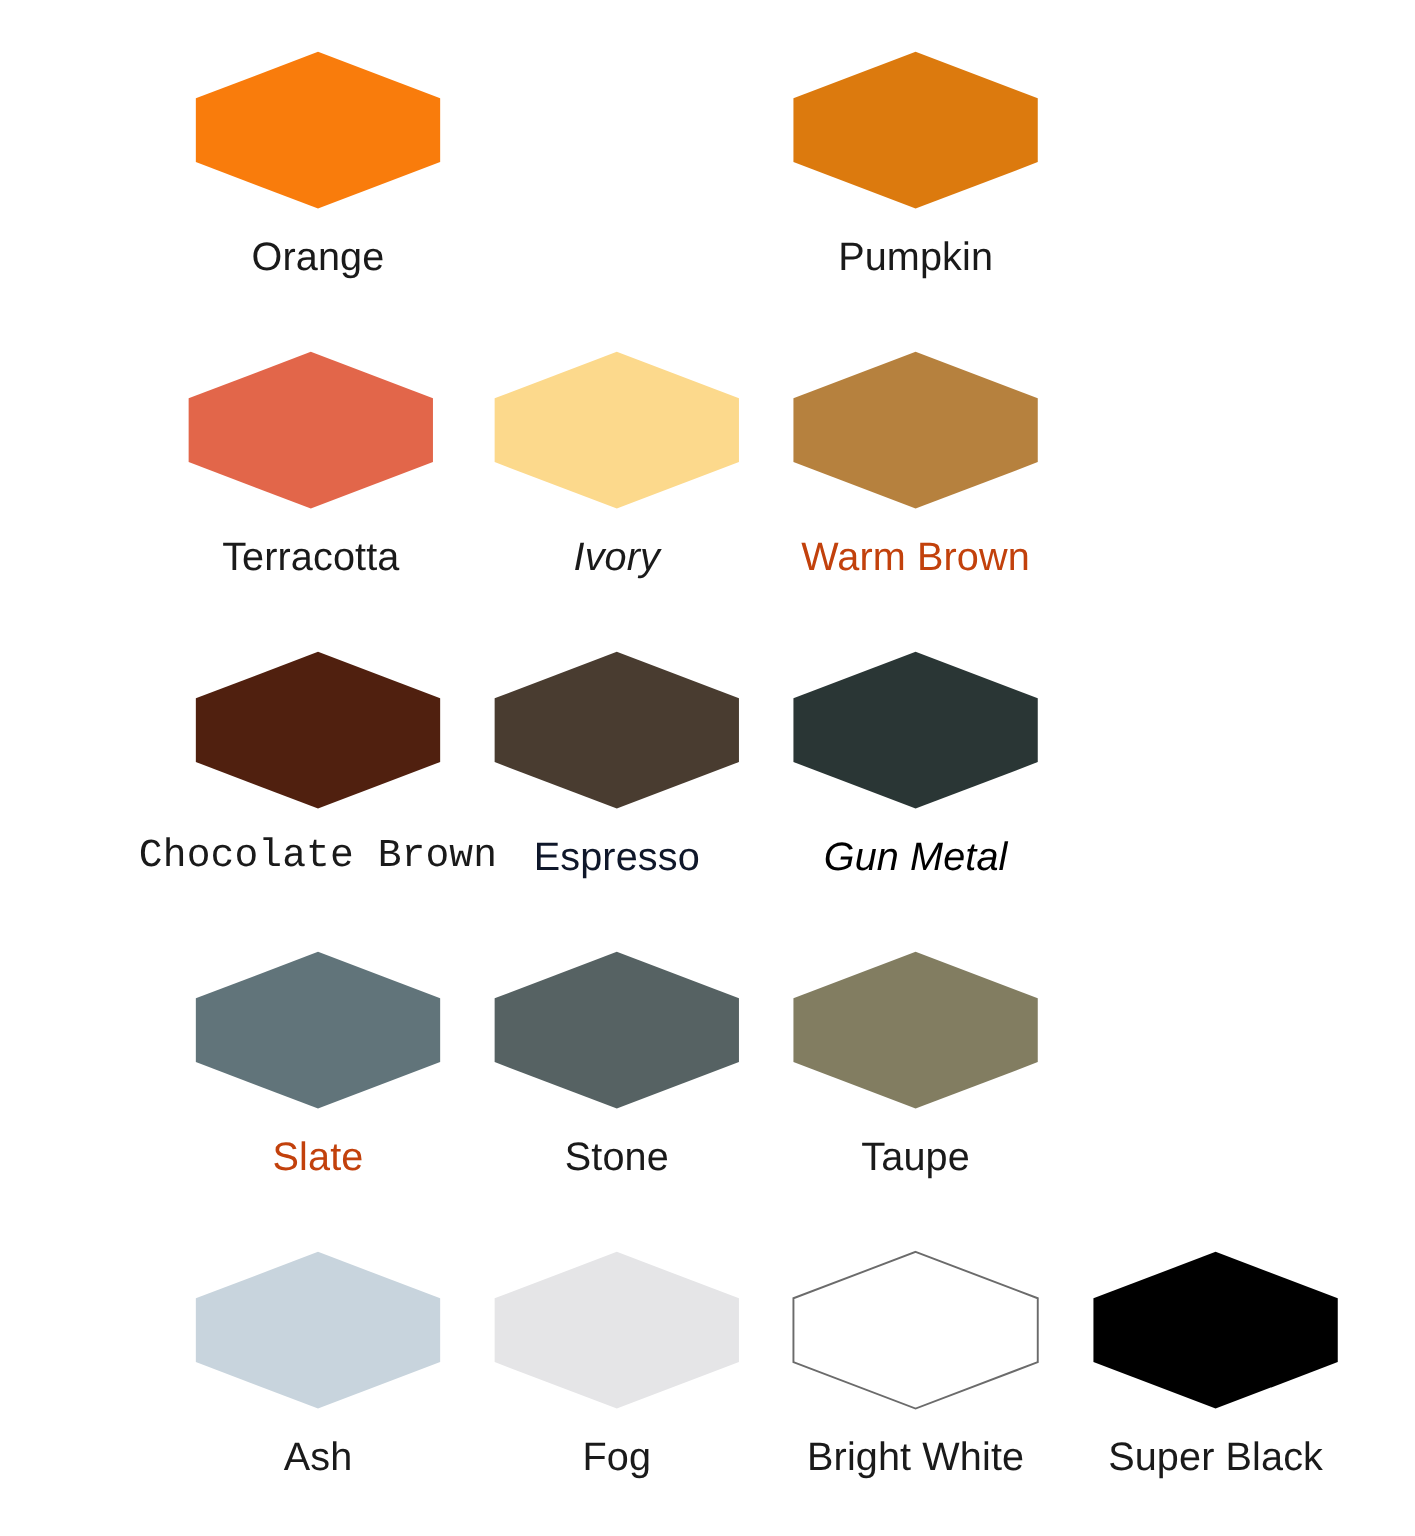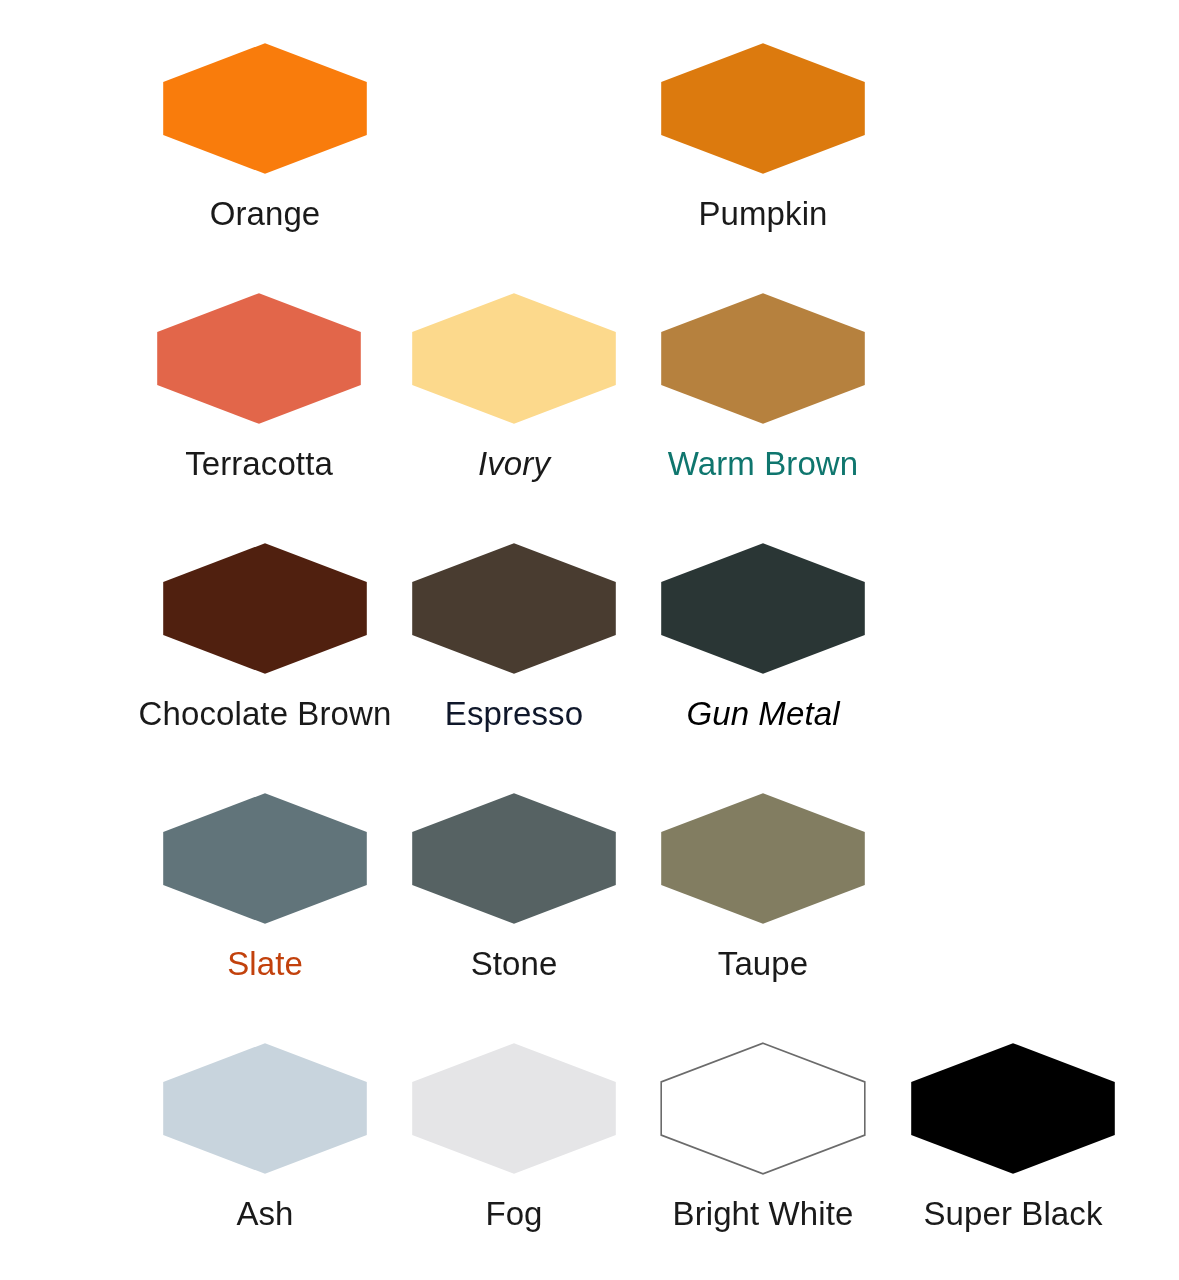--- a/index.html
+++ b/index.html
@@ -107,31 +107,31 @@
           </svg>
         </div>
         <div class="swatch-label" style="color: rgb(26, 26, 26);">Ivory</div>
       </div>
       <div class="swatch-cell" style="left: 648px;">
         <div class="hex-wrap">
           <svg class="hex-shape" viewBox="0 0 206 133" width="206" height="133">
             <polygon points="103,1.2 204.8,39.9 204.8,93.1 103,131.8 1.2,93.1 1.2,39.9" fill="#B6813E" stroke="none"></polygon>
           </svg>
         </div>
-        <div class="swatch-label" style="color: #0f766e;">Warm Brown</div>
+        <div class="swatch-label" style="color: #c2410c;">Warm Brown</div>
       </div>
     </div>
     <div class="swatch-row" style="top: 530px;">
       <div class="swatch-cell" style="left: 150px;">
         <div class="hex-wrap">
           <svg class="hex-shape" viewBox="0 0 206 133" width="206" height="133">
             <polygon points="103,1.2 204.8,39.9 204.8,93.1 103,131.8 1.2,93.1 1.2,39.9" fill="#50200F" stroke="none"></polygon>
           </svg>
         </div>
-        <div class="swatch-label" style="color: rgb(26, 26, 26);">Chocolate Brown</div>
+        <div class="swatch-label" style="color: rgb(26, 26, 26); font-family: Liberation Mono, monospace;">Chocolate Brown</div>
       </div>
       <div class="swatch-cell" style="left: 399px;">
         <div class="hex-wrap">
           <svg class="hex-shape" viewBox="0 0 206 133" width="206" height="133">
             <polygon points="103,1.2 204.8,39.9 204.8,93.1 103,131.8 1.2,93.1 1.2,39.9" fill="#493C30" stroke="none"></polygon>
           </svg>
         </div>
         <div class="swatch-label" style="color: #0f172a;">Espresso</div>
       </div>
       <div class="swatch-cell" style="left: 648px;">

